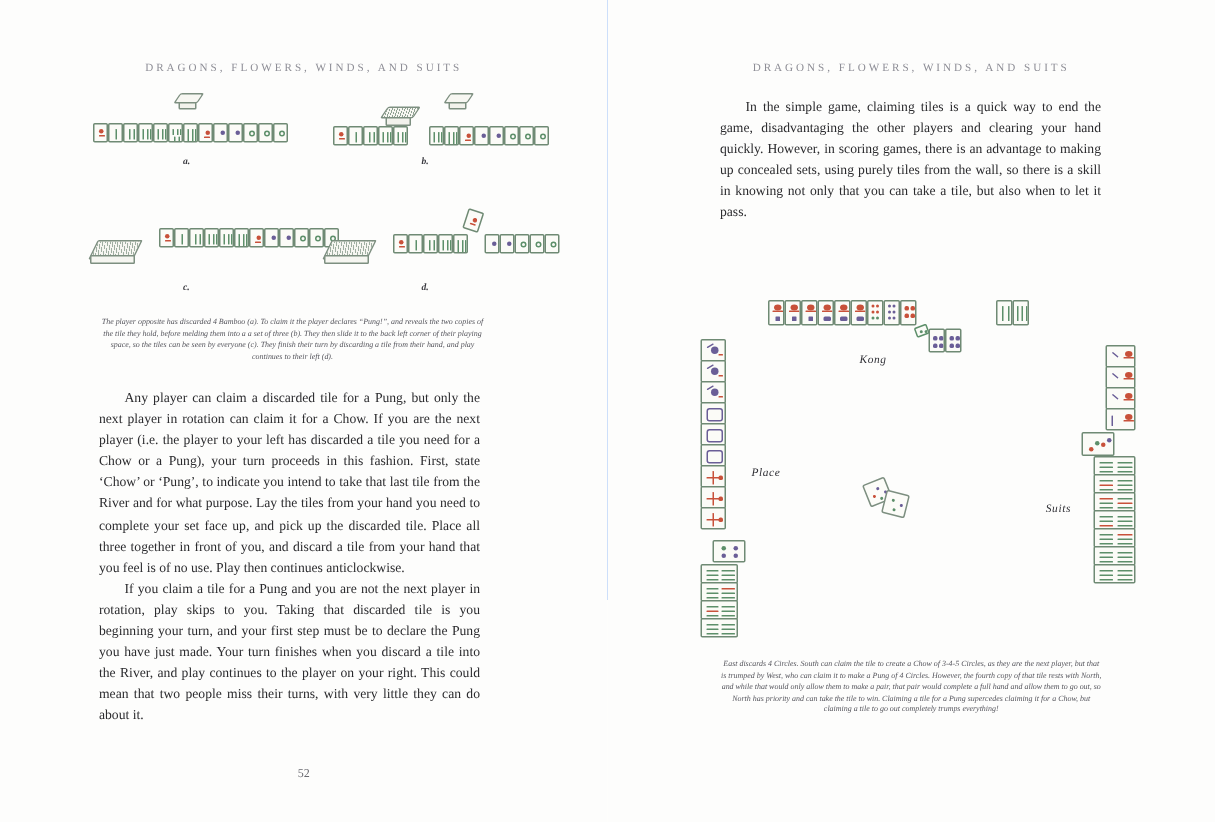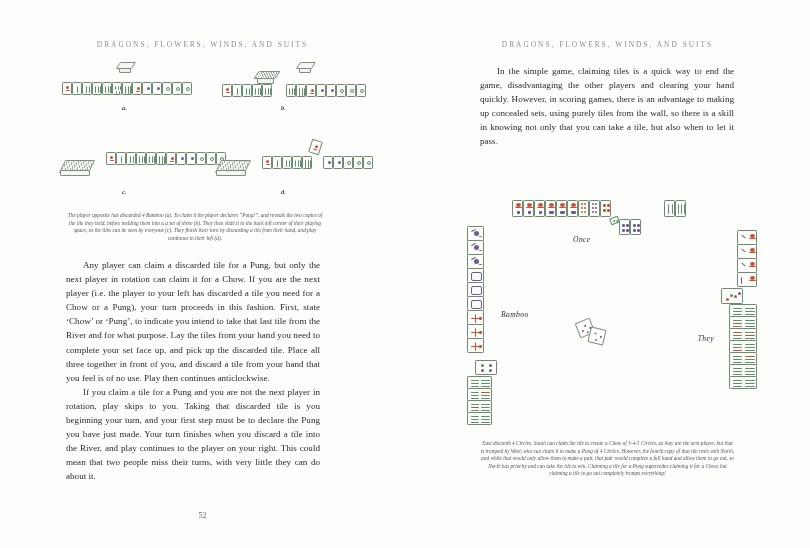--- a/index.html
+++ b/index.html
@@ -637,21 +637,21 @@
           </div>
           <div class="tile" style="width:11px;height:17px;">
             <div class="tile-face">
                 <span class="bar bg" style="left:2px;top:3px;width:1px;height:10px;"></span>
               <span class="bar bg" style="left:5px;top:3px;width:1px;height:10px;"></span>
               <span class="bar bg" style="left:8px;top:3px;width:1px;height:10px;"></span>
               </div>
           </div>
         </div>
 
-        <div class="compass" style="left:106px; top:37px;">Once</div>
+        <div class="compass" style="left:106px; top:37px;">Kong</div>
 
         <div style="position:absolute; left:0px; top:28px;">
           <div class="tile" style="position:relative; width:17px; height:15px; margin-bottom:0px;">
             <div class="tile-face">
                 <span class="gm gp" style="left:6px;top:4px;width:5px;height:5px;"></span>
               <span class="bar bp" style="left:3px;top:3px;width:5px;height:1px;transform:rotate(-30deg);"></span>
               <span class="bar br" style="left:11px;top:9px;width:3px;height:1px;"></span>
               </div>
           </div>
           <div class="tile" style="position:relative; width:17px; height:15px; top:-1px;">
@@ -751,21 +751,21 @@
               <span class="bar bg" style="left:3px;top:3px;width:8px;height:1px;"></span>
               <span class="bar bg" style="left:3px;top:6px;width:8px;height:1px;"></span>
               <span class="bar bg" style="left:3px;top:9px;width:8px;height:1px;"></span>
               <span class="bar bg" style="left:13px;top:3px;width:9px;height:1px;"></span>
               <span class="bar bg" style="left:13px;top:6px;width:9px;height:1px;"></span>
               <span class="bar bg" style="left:13px;top:9px;width:9px;height:1px;"></span>
               </div>
           </div>
         </div>
 
-        <div class="compass" style="left:34px; top:112px;">Bamboo</div>
+        <div class="compass" style="left:34px; top:112px;">Place</div>
 
         <div class="die" style="left:110px; top:122px; width:16px; height:16px; transform:rotate(-22deg);">
           <span class="pip gr" style="left:3px;top:8px;"></span>
           <span class="pip gp" style="left:7px;top:4px;"></span>
           <span class="pip gp" style="left:11px;top:8px;"></span>
           <span class="pip gg" style="left:7px;top:11px;"></span>
         </div>
         <div class="die" style="left:122px; top:130px; width:16px; height:16px; transform:rotate(14deg);">
           <span class="pip gg" style="left:4px;top:4px;"></span>
           <span class="pip gp" style="left:10px;top:6px;"></span>
@@ -878,21 +878,21 @@
               <span class="bar bg" style="left:3px;top:3px;width:9px;height:1px;"></span>
               <span class="bar bg" style="left:3px;top:6px;width:9px;height:1px;"></span>
               <span class="bar bg" style="left:3px;top:9px;width:9px;height:1px;"></span>
               <span class="bar bg" style="left:15px;top:3px;width:10px;height:1px;"></span>
               <span class="bar bg" style="left:15px;top:6px;width:10px;height:1px;"></span>
               <span class="bar bg" style="left:15px;top:9px;width:10px;height:1px;"></span>
               </div>
           </div>
         </div>
 
-        <div class="compass" style="right:43px; top:136px;">They</div>
+        <div class="compass" style="right:43px; top:136px;">Suits</div>
       </div>
 
       <div class="caption" style="left:75px; top:440px; width:255px;">East discards 4 Circles. South can claim the tile to create a Chow of 3-4-5 Circles, as they are the next player, but that is trumped by West, who can claim it to make a Pung of 4 Circles. However, the fourth copy of that tile rests with North, and while that would only allow them to make a pair, that pair would complete a full hand and allow them to go out, so North has priority and can take the tile to win. Claiming a tile for a Pung supercedes claiming it for a Chow, but claiming a tile to go out completely trumps everything!</div>
 
     </div>
   </div>
 
 </div>
 
 </body></html>

